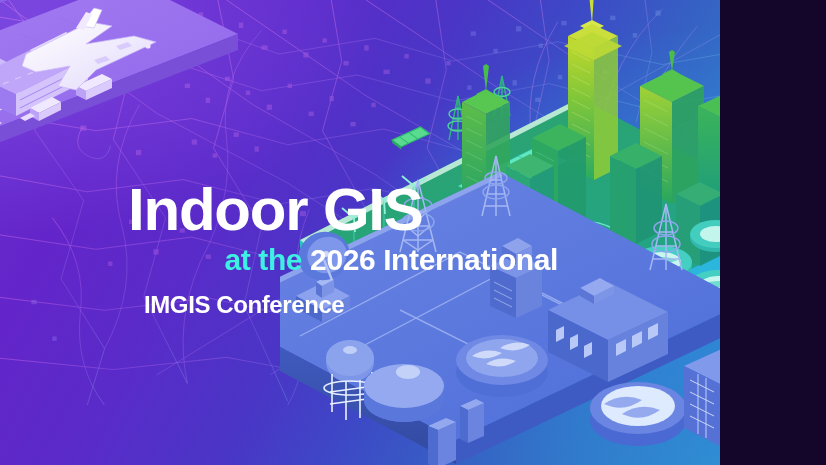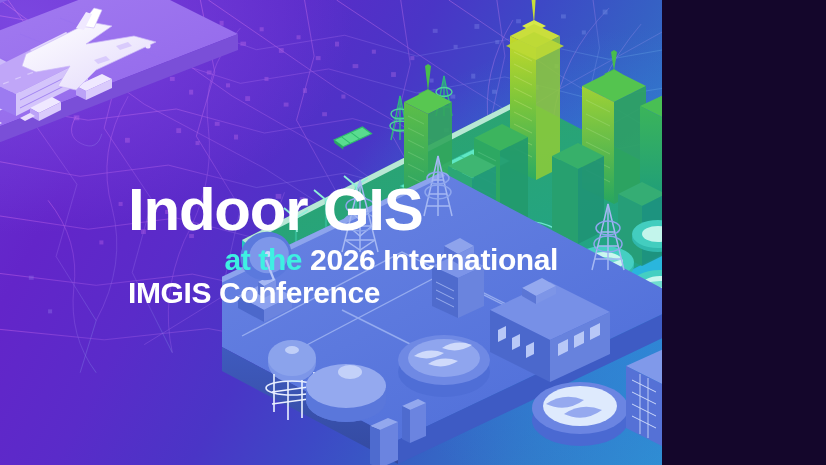--- a/index.html
+++ b/index.html
@@ -1,18 +1,18 @@
 <!DOCTYPE html>
 <html><head>
 <meta charset="utf-8">
 <style>
   html,body{margin:0;padding:0;background:#14062b;}
   *{box-sizing:border-box;}
   .banner{
-    position:relative;width:662px;height:465px;overflow:hidden;
+    position:relative;width:720px;height:465px;overflow:hidden;
     font-family:"Liberation Sans","DejaVu Sans",sans-serif;
     background:
       radial-gradient(120% 110% at 3% 4%, #7b46e0 0%, rgba(123,70,224,0) 42%),
       radial-gradient(95% 95% at 100% 58%, #2f86d8 0%, rgba(47,134,216,0) 55%),
       linear-gradient(118deg,#6a2fd0 0%,#6325c9 18%,#5a2bc9 33%,#4a35c6 48%,#3d49c6 60%,#3660c4 72%,#3179c9 85%,#2f8fd2 100%);
   }
 
   
   .mapnet{position:absolute;inset:0;opacity:.55;mix-blend-mode:screen;}
 
@@ -21,21 +21,21 @@
   .right-stack{position:absolute;right:-40px;top:-10px;width:480px;height:500px;}
 
   
   .headline{position:absolute;left:128px;top:181px;width:430px;}
   .h-main{
     font-size:60px;line-height:.98;font-weight:bold;color:#ffffff;
     letter-spacing:-1.2px;margin:0 0 3px 0;
   }
   .h-sub{font-size:30px;line-height:1.12;font-weight:bold;color:#ffffff;letter-spacing:-.4px;margin:0;text-align:right;}
   .h-atthe{color:#3ef0e2;font-weight:bold;}
-  .h-line3{font-size:30px;line-height:1.12;font-weight:bold;color:#ffffff;letter-spacing:-.4px;margin:0;}
+  .h-line3{font-size:24px;line-height:1.12;font-weight:bold;color:#ffffff;letter-spacing:-.4px;margin:16px;}
 </style>
 </head>
 <body>
 
 <div class="banner">
 
   <svg class="mapnet" viewBox="0 0 826 465" preserveAspectRatio="none">
     <defs>
       <linearGradient id="mlg" x1="0" y1="0" x2="1" y2="1">
         <stop offset="0" stop-color="#d45bb0" stop-opacity=".85"></stop>

